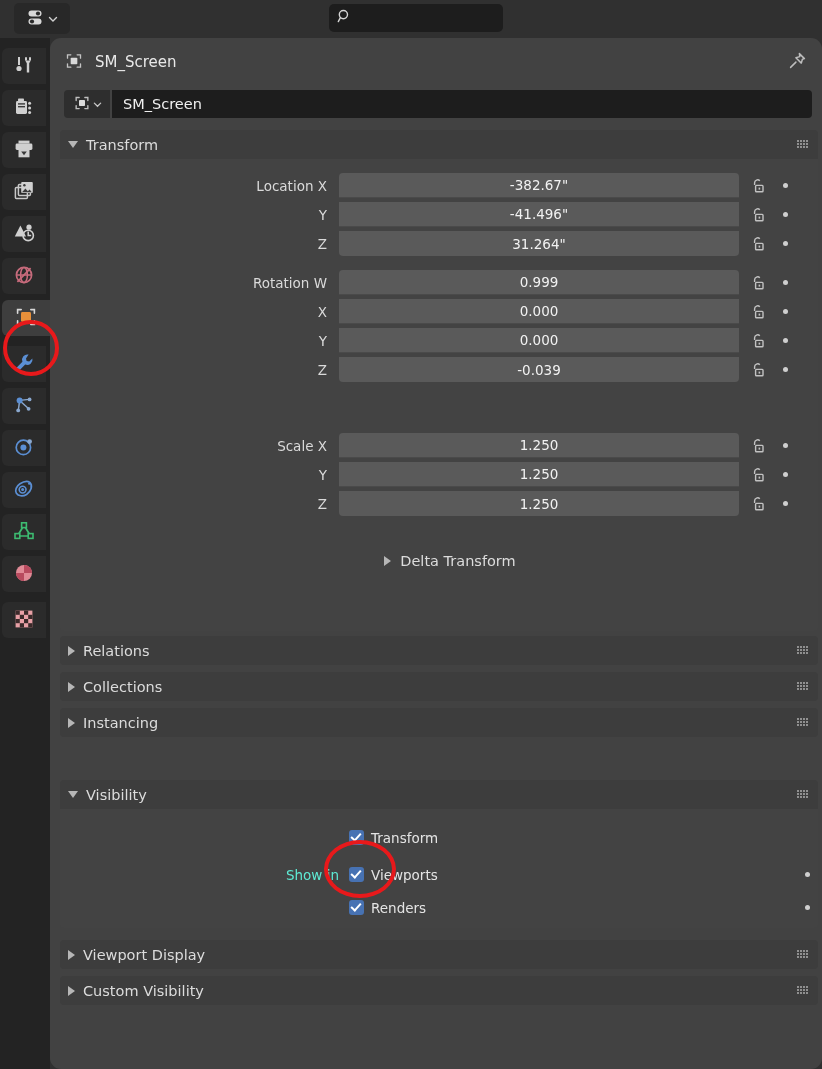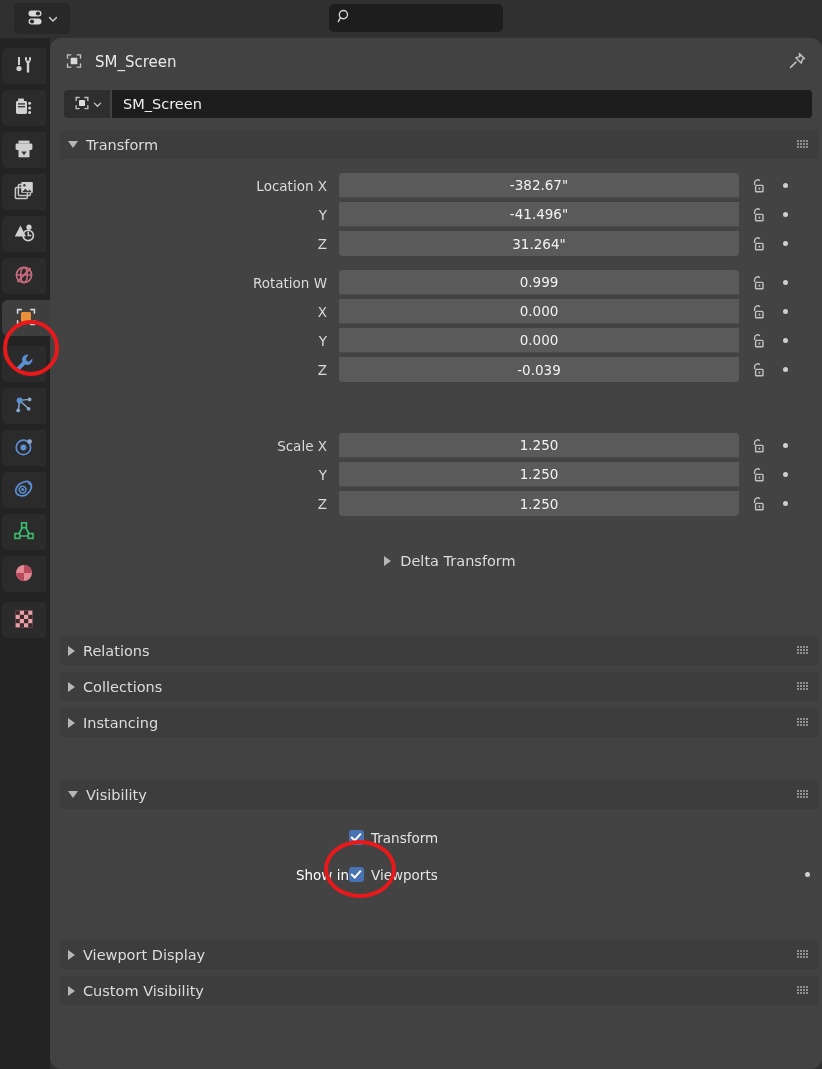--- a/index.html
+++ b/index.html
@@ -281,23 +281,24 @@
   .check-row {
     position: absolute;
     left: 0;
     width: 758px; height: 29px;
     display: flex;
     align-items: center;
   }
   .check-row .clabel-left {
     width: 289px;
     text-align: right;
+    padding-right: 10px;
     box-sizing: border-box;
     font-size: 13.5px;
-    color: #ffffff;
+    color: #5eead4;
   }
   .cbox {
     width: 15px; height: 15px;
     background: #4772b3;
     border-radius: 3px;
     position: relative;
     flex: none;
   }
   .cbox::after {
     content: "";
@@ -823,20 +824,26 @@
       <span class="cbox-text">Transform</span>
     </div>
 
     <div class="check-row" style="top:51px;">
       <span class="clabel-left">Show in</span>
       <span class="cbox"></span>
       <span class="cbox-text">Viewports</span>
       <span class="dot" style="position:absolute; left:733px;"></span>
     </div>
 
+    <div class="check-row" style="top:84px;">
+      <span class="clabel-left"></span>
+      <span class="cbox"></span>
+      <span class="cbox-text">Renders</span>
+      <span class="dot" style="position:absolute; left:733px;"></span>
+    </div>
   </div>
 
   <div class="panel-header" style="top:902px;align-items:center;">
     <span class="tri closed"></span>
     <span class="ptitle">Viewport Display</span>
     <span class="grip">
       <i></i>
         <i></i>
         <i></i>
         <i></i>

